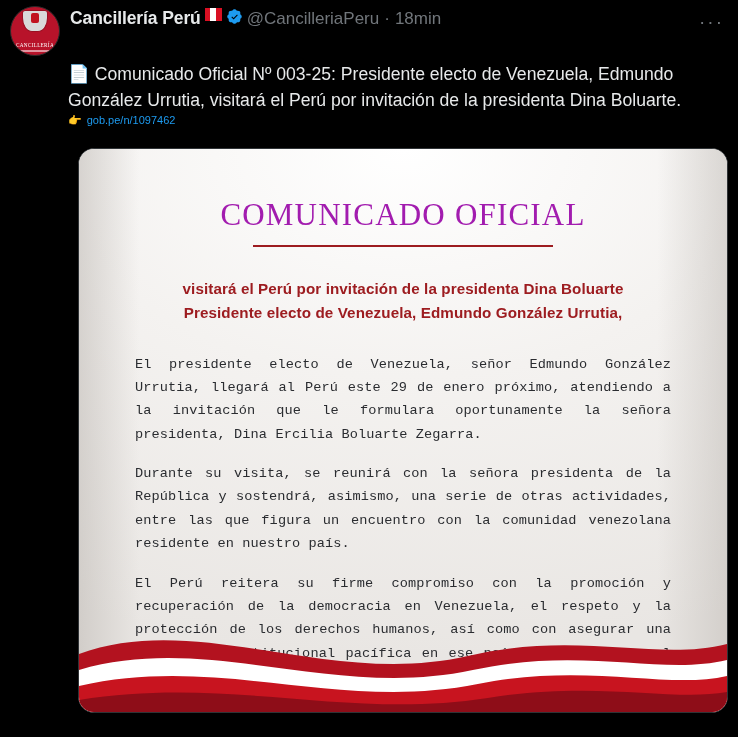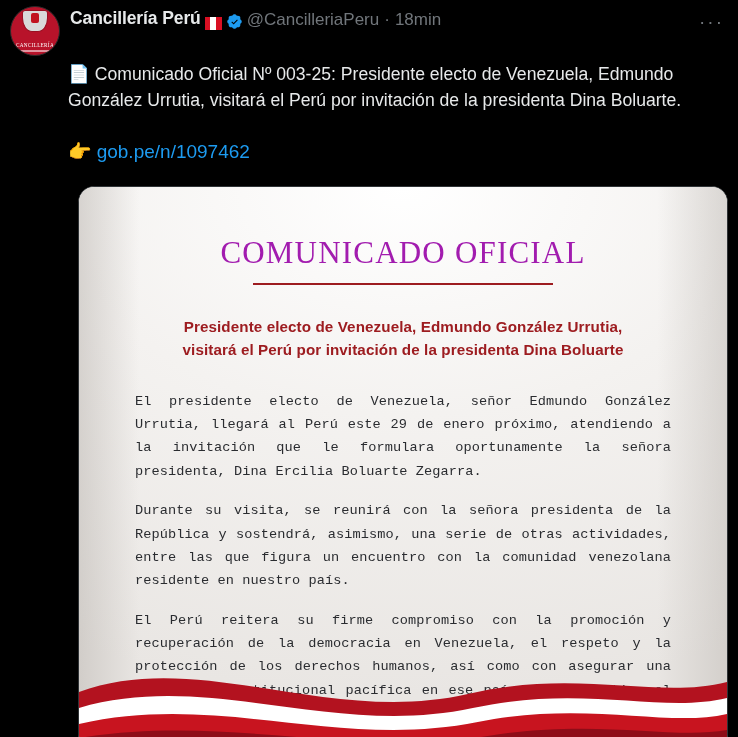--- a/index.html
+++ b/index.html
@@ -86,21 +86,21 @@
   }
 
   .names {
     flex: 1 1 auto;
     min-width: 0;
     padding-top: 2px;
     line-height: 1.25;
   }
   .name-line {
     display: flex;
-    align-items: flex-end;
+    align-items: flex-start;
     gap: 4px;
     flex-wrap: nowrap;
     white-space: nowrap;
   }
   .display-name {
     font-weight: bold;
     font-size: 17.5px;
     color: #e7e9ea;
     letter-spacing: -0.1px;
   }
@@ -162,22 +162,21 @@
     margin-top: 6px;
   }
   .tweet-text {
     font-size: 17.6px;
     line-height: 1.45;
     color: #e7e9ea;
     white-space: pre-wrap;
     word-wrap: break-word;
   }
   .link-line {
-    margin-top: 26px;
-    font-size: 19px;
+    font-size: 11px;
     line-height: 1.4;
   }
   .link-line .point {
     margin-right: 5px;
   }
   .tweet-link {
     color: #1d9bf0;
     text-decoration: none;
     cursor: pointer;
   }
@@ -321,22 +320,22 @@
   </div>
 
   <div class="media-card">
     <div class="paper"></div>
 
     <div class="doc-inner">
       <div class="doc-title">COMUNICADO OFICIAL</div>
       <div class="title-rule"></div>
 
       <div class="doc-subtitle">
+        <div>visitará el Perú por invitación de la presidenta Dina Boluarte</div>
         <div>Presidente electo de Venezuela, Edmundo González Urrutia,</div>
-        <div>visitará el Perú por invitación de la presidenta Dina Boluarte</div>
       </div>
 
       <div class="doc-paras">
         <p>El presidente electo de Venezuela, señor Edmundo González Urrutia, llegará al Perú este 29 de enero próximo, atendiendo a la invitación que le formulara oportunamente la señora presidenta, Dina Ercilia Boluarte Zegarra.</p>
         <p>Durante su visita, se reunirá con la señora presidenta de la República y sostendrá, asimismo, una serie de otras actividades, entre las que figura un encuentro con la comunidad venezolana residente en nuestro país.</p>
         <p>El Perú reitera su firme compromiso con la promoción y recuperación de la democracia en Venezuela, el respeto y la protección de los derechos humanos, así como con asegurar una transición institucional pacífica en ese país, que garantice el respeto a la voluntad popular expresada en las elecciones celebradas el 28 de julio de 2024.</p>
       </div>
 
       <div class="doc-date">Lima, 25  de enero 2025</div>
     </div>

